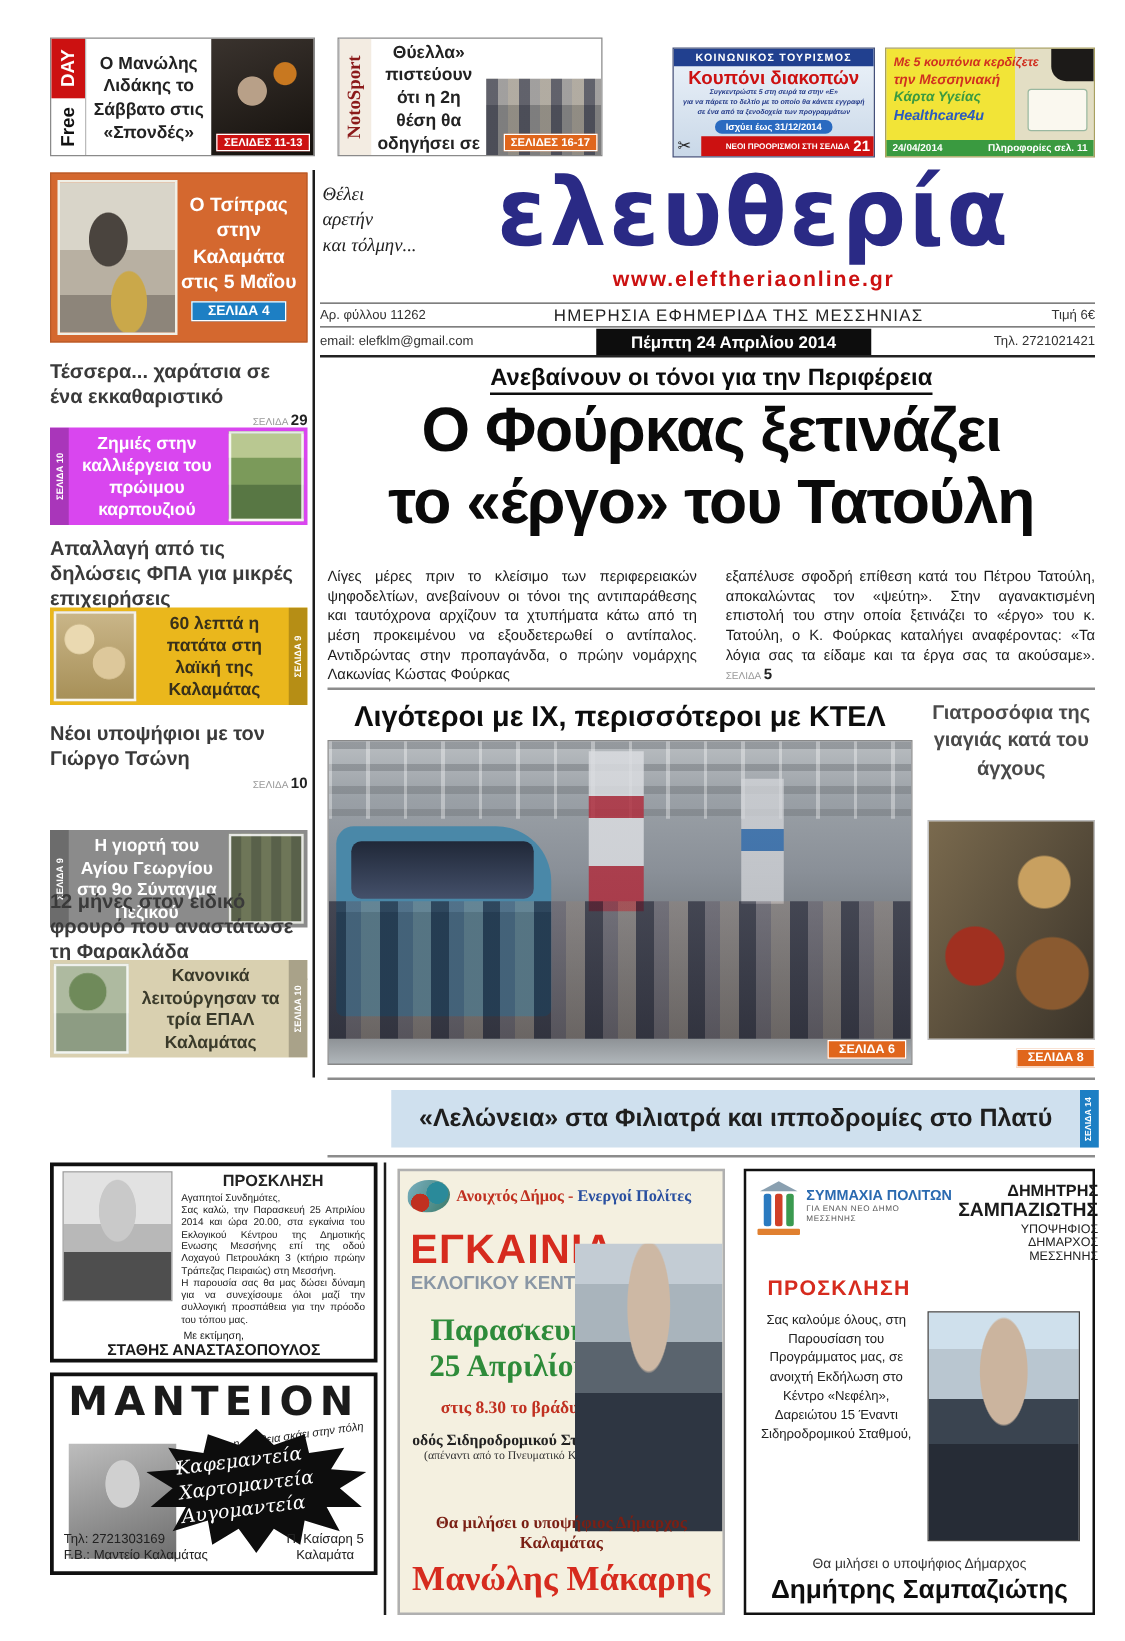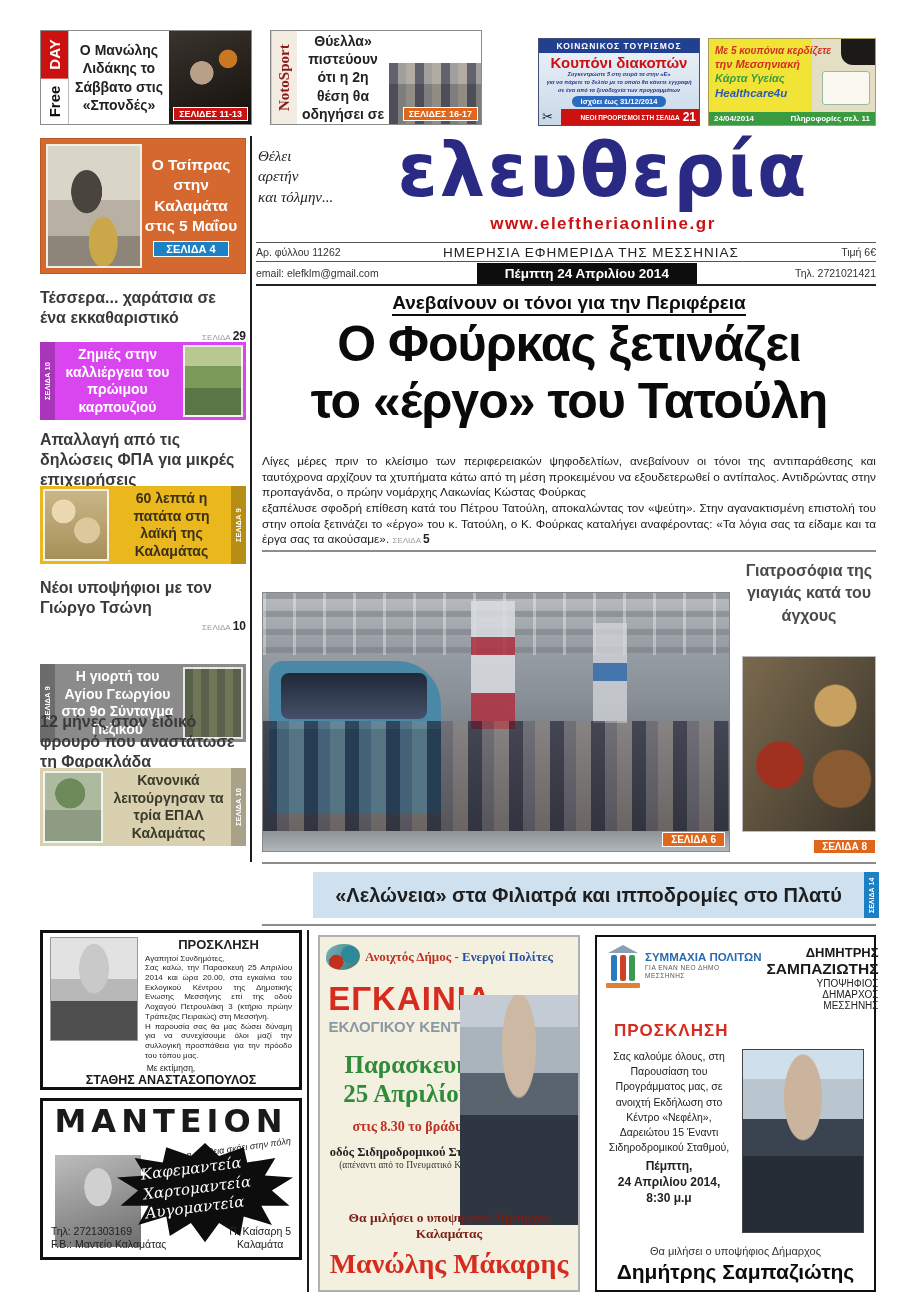--- a/index.html
+++ b/index.html
@@ -118,22 +118,22 @@
   #sbBeige { top:768px; background:#d9d0b0; }
   #sbBeige .sb-txt { color:#3a3a2a; }
   #sbBeige .sb-photo { background: radial-gradient(circle at 45% 30%, #6f8a5a 0 26%, transparent 27%),
                        linear-gradient(180deg,#aebaa0 0 55%, #8d9c83 55%); }
 
   
   #kicker { left:262px; top:292px; width:614px; text-align:center; font-size:19px; font-weight:bold; color:#0d0d0d; }
   #kicker span { border-bottom:2px solid #0d0d0d; padding-bottom:1px; }
   #headline { left:262px; top:316px; width:614px; text-align:center; font-weight:900; font-size:50px;
               letter-spacing:-1px; line-height:1.14; color:#0a0a0a; }
-  #bodyCols { left:262px; top:454px; width:614px; display:flex; gap:0; font-size:11.8px; line-height:1.33;
-              color:#1c1c1c; text-align:justify;flex-direction:column; }
+  #bodyCols { left:262px; top:454px; width:614px; display:flex; gap:23px; font-size:11.8px; line-height:1.33;
+              color:#1c1c1c; text-align:justify; }
   #bodyCols > div { flex:1; }
   .pref-inline { font-size:8px; color:#999; white-space:nowrap; }
   .pref-inline b { font-size:12px; color:#222; margin-left:2px; }
   .hrule { position:absolute; left:262px; width:614px; border-top:2px solid #8c8c8c; }
   #rule1 { top:550px; } #rule2 { top:862px; } #rule3 { top:924px; }
 
   #photoHead { left:262px; top:560px; width:468px; text-align:center; font-weight:900; font-size:23px; color:#0d0d0d; }
   #busPhoto { left:262px; top:592px; width:468px; height:260px; border:1px solid #888; overflow:hidden;
               background: linear-gradient(180deg,#b9bdc1 0%, #9aa0a6 18%, #8a9098 40%, #696f75 70%, #4a4e52 100%); }
   .bp-ceiling { position:absolute; top:0; left:0; right:0; height:62px;
@@ -380,20 +380,21 @@
   <div class="abs" id="headline">
     <div>Ο Φούρκας ξετινάζει</div>
     <div>το «έργο» του Τατούλη</div>
   </div>
   <div class="abs" id="bodyCols">
     <div>Λίγες μέρες πριν το κλείσιμο των περιφερειακών ψηφοδελτίων, ανεβαίνουν οι τόνοι της αντιπαράθεσης και ταυτόχρονα αρχίζουν τα χτυπήματα κάτω από τη μέση προκειμένου να εξουδετερωθεί ο αντίπαλος. Αντιδρώντας στην προπαγάνδα, ο πρώην νομάρχης Λακωνίας Κώστας Φούρκας</div>
     <div><span>εξαπέλυσε σφοδρή επίθεση κατά του Πέτρου Τατούλη, αποκαλώντας τον «ψεύτη». Στην αγανακτισμένη επιστολή του στην οποία ξετινάζει το «έργο» του κ. Τατούλη, ο Κ. Φούρκας καταλήγει αναφέροντας: «Τα λόγια σας τα είδαμε και τα έργα σας τα ακούσαμε».</span> <span class="pref-inline"><span>ΣΕΛΙΔΑ</span><b>5</b></span></div>
   </div>
   <div class="hrule" id="rule1"></div>
 
+  <div class="abs" id="photoHead">Λιγότεροι με ΙΧ, περισσότεροι με ΚΤΕΛ</div>
   <div class="abs" id="busPhoto">
     <div class="bp-ceiling"></div>
     <div class="bp-bus">
       <div class="bp-bus-win"></div>
     </div>
     <div class="bp-sign1"></div>
     <div class="bp-sign2"></div>
     <div class="bp-crowd"></div>
     <div class="bp-floor"></div>
     <span class="photo-badge">ΣΕΛΙΔΑ 6</span>
@@ -485,25 +486,20 @@
         <div class="sp-name2">ΣΑΜΠΑΖΙΩΤΗΣ</div>
         <div class="sp-role">ΥΠΟΨΗΦΙΟΣ</div>
         <div class="sp-role">ΔΗΜΑΡΧΟΣ</div>
         <div class="sp-role">ΜΕΣΣΗΝΗΣ</div>
       </div>
     </div>
     <div class="sp-title">ΠΡΟΣΚΛΗΣΗ</div>
     <div class="sp-bodyrow">
       <div>
         <div class="sp-body">Σας καλούμε όλους, στη Παρουσίαση του Προγράμματος μας, σε ανοιχτή Εκδήλωση στο Κέντρο «Νεφέλη», Δαρειώτου 15 Έναντι Σιδηροδρομικού Σταθμού,</div>
-        <div class="sp-body sp-date">
-          <div>Πέμπτη,</div>
-          <div>24 Απριλίου 2014,</div>
-          <div>8:30 μ.μ</div>
-        </div>
       </div>
       <div class="sp-photo"></div>
     </div>
     <div class="sp-intro">Θα μιλήσει ο υποψήφιος Δήμαρχος</div>
     <div class="sp-speaker">Δημήτρης Σαμπαζιώτης</div>
   </div>
 
 </div>
 
 </body></html>

